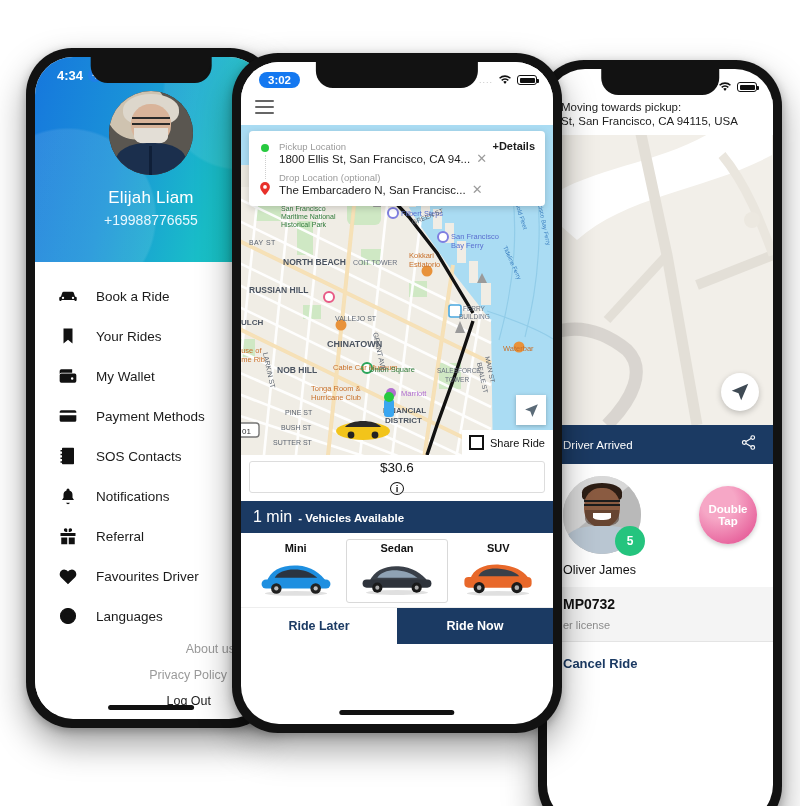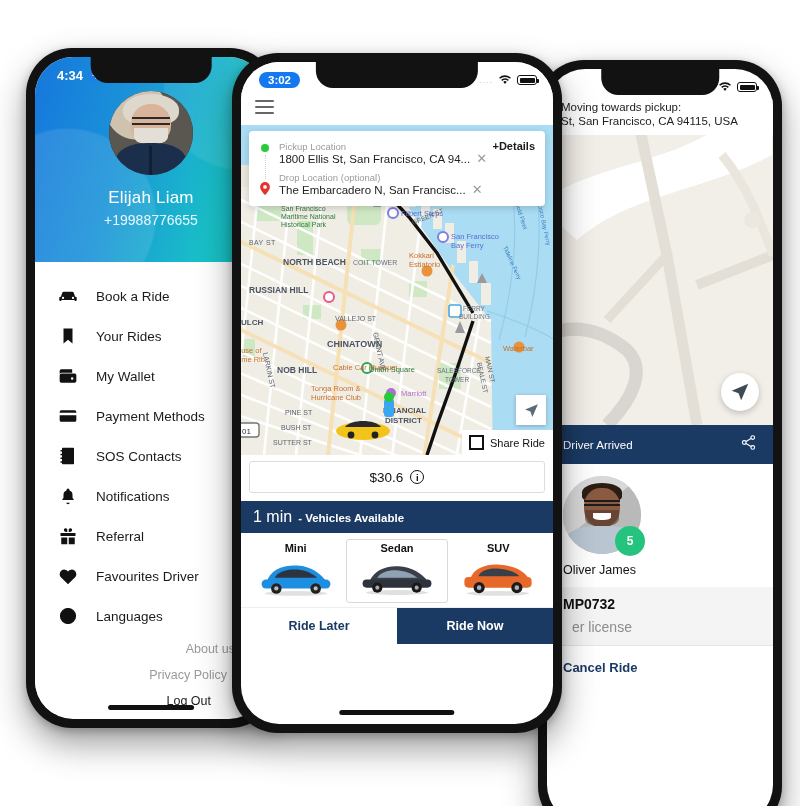--- a/index.html
+++ b/index.html
@@ -162,21 +162,21 @@
   .share-ride {
     position:absolute; right:0; bottom:0; z-index:12;
     background:#fff; display:flex; align-items:center; gap:6px;
     padding:5px 8px 5px 7px;
   }
   .cbox { width:15px; height:15px; border:2.2px solid #111; background:#fff; }
   .share-lbl { font-size:11px; color:#111; }
 
   .fare-box {
     margin: 6px 8px 0 8px; border:1px solid #ddd; border-radius:3px;
-    height: 32px; display:flex; align-items:center; justify-content:center; gap:7px;
+    height: 32px; display:flex; align-items:center; justify-content:center; gap:7px;flex-direction:column;
   }
   .fare-val { font-size:13.5px; color:#111; }
   .info-i { width:14px; height:14px; border:1.4px solid #111; border-radius:50%;
     font-size:9.5px; font-weight:700; display:flex; align-items:center; justify-content:center; color:#111;}
   .eta-bar {
     margin-top:8px; background:#1b3a63; color:#fff; padding:7px 12px;
     display:flex; align-items:baseline; gap:6px;
   }
   .eta-num { font-size:16px; font-weight:400; }
   .eta-txt { font-size:11.5px; font-weight:700; }
@@ -236,21 +236,21 @@
   .dtap {
     width:58px; height:58px; border-radius:50%;
     background: radial-gradient(circle at 34% 28%, #f6a7c6 0 30%, #e8679f 75%, #d94f8d 100%);
     color:#fff; font-size:11.5px; font-weight:700; line-height:1.05;
     display:flex; align-items:center; justify-content:center; text-align:center;
     box-shadow:0 2px 5px rgba(0,0,0,.2);
   }
   .d-name { font-size:12.5px; color:#111; margin-top:9px; }
   .plate-box { background:#f4f4f4; padding:9px 16px 10px 16px; border-bottom:1px solid #e4e4e4; }
   .plate-num { font-size:14px; font-weight:700; color:#111; }
-  .plate-sub { font-size:14px; color:#8d8d8d; margin-top:7px;margin-left:9px; }
+  .plate-sub { font-size:11px; color:#8d8d8d; margin-top:7px; }
   .cancel-row { padding:12px 16px; }
   .cancel-txt { font-size:13px; font-weight:700; color:#1b3a63; }
 </style>
 </head>
 <body>
 
 <div class="stage">
 
   <div class="phone" id="phone-left">
     <div class="screen">
@@ -427,20 +427,26 @@
             <div class="d-av">
               <div class="dbg"></div>
                 <div class="dhair"></div>
                 <div class="dface"></div>
               <div class="dbeard"></div>
                 <div class="dglass"></div>
                 <div class="dsmile"></div>
               <div class="dbody"></div>
             </div>
             <div class="rate-badge">5</div>
+          </div>
+          <div class="dtap">
+            <span>
+              <span>Double</span><br>
+              <span>Tap</span>
+            </span>
           </div>
         </div>
         <div class="d-name">Oliver James</div>
       </div>
 
       <div class="plate-box">
         <div class="plate-num">MP0732</div>
         <div class="plate-sub">er license</div>
       </div>
 

